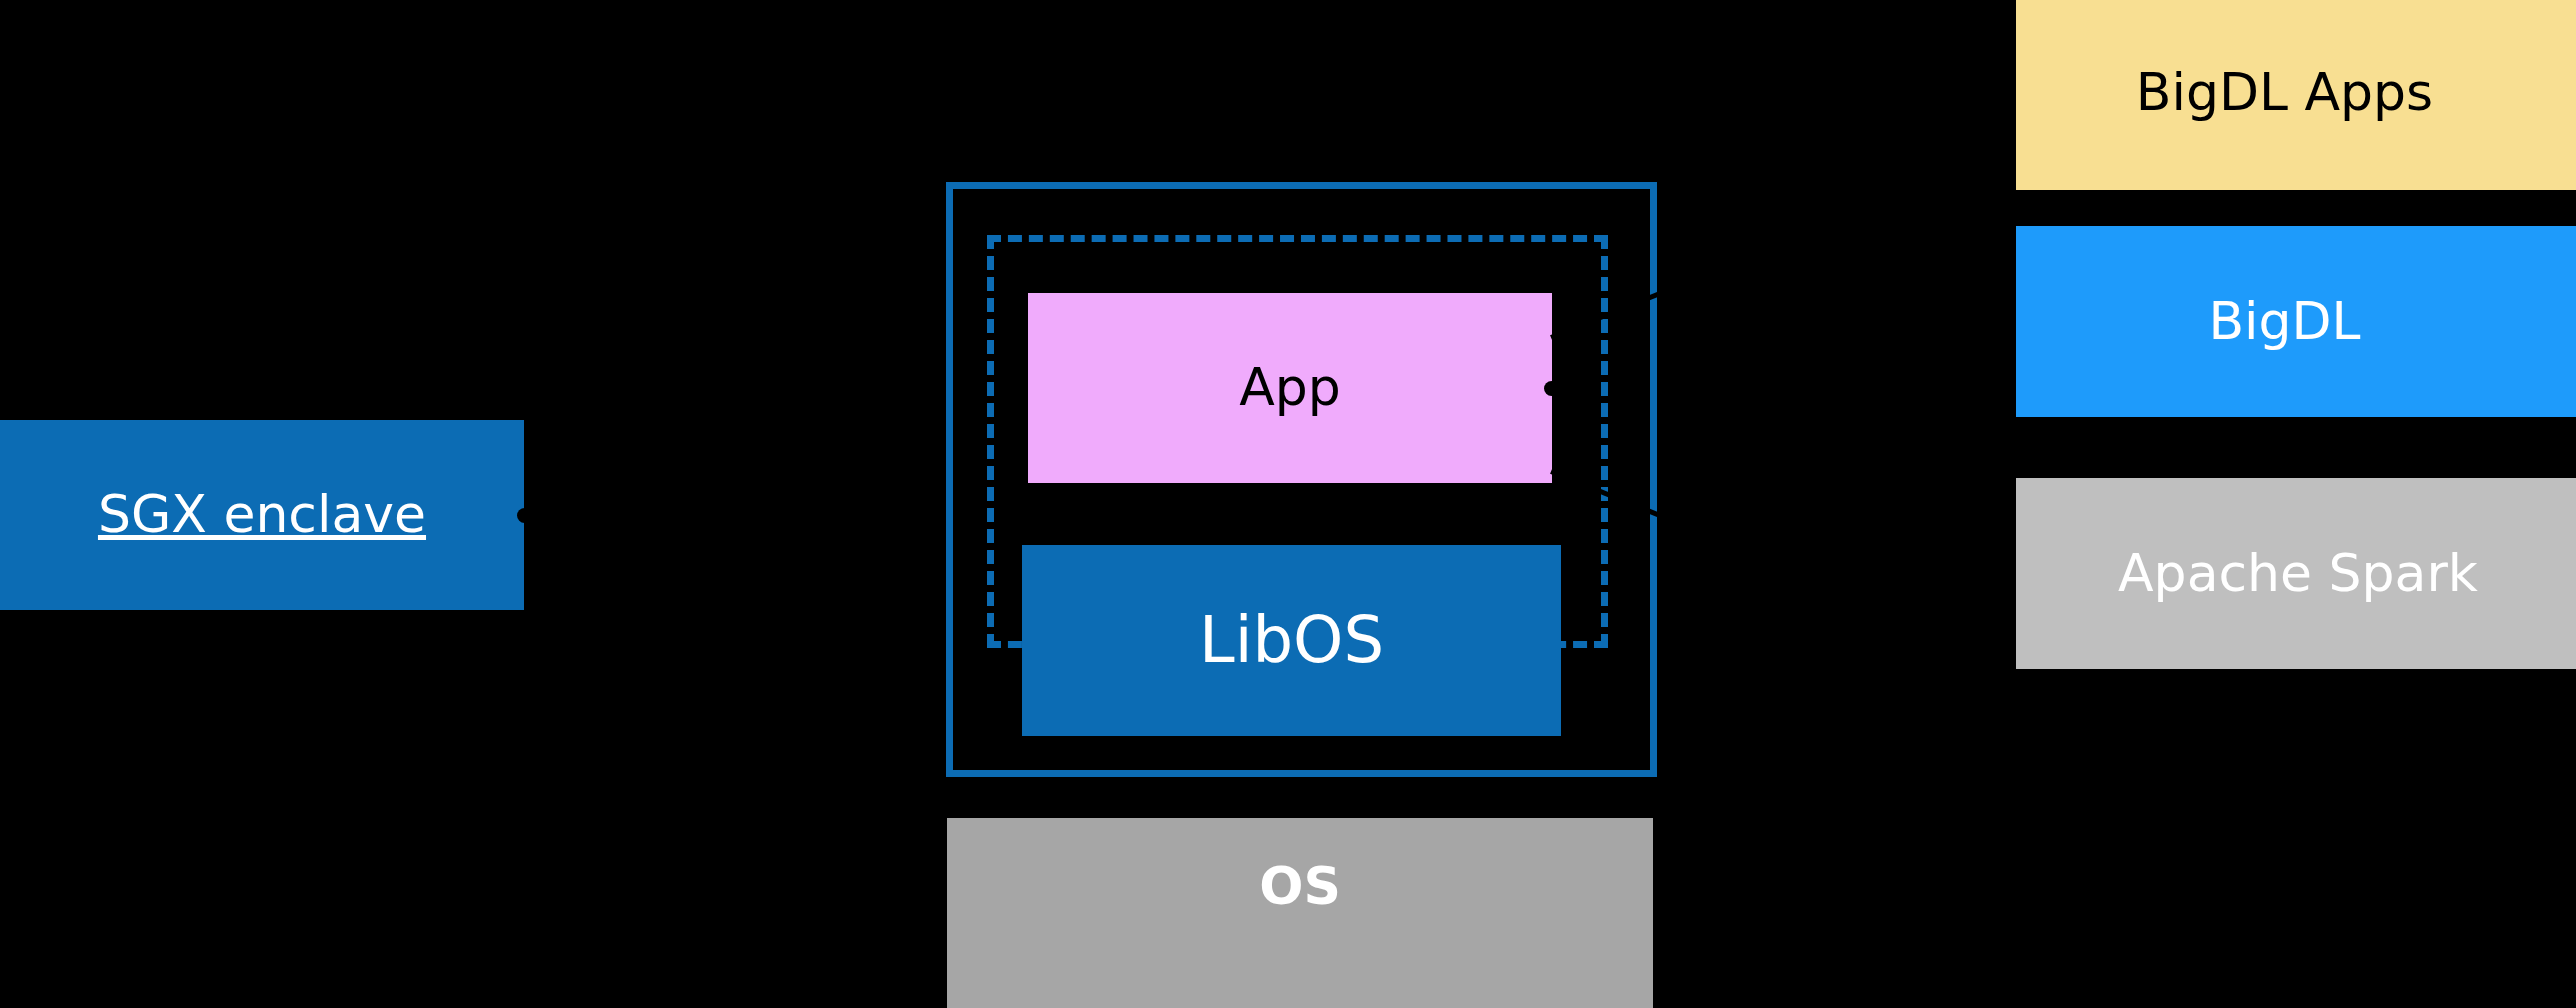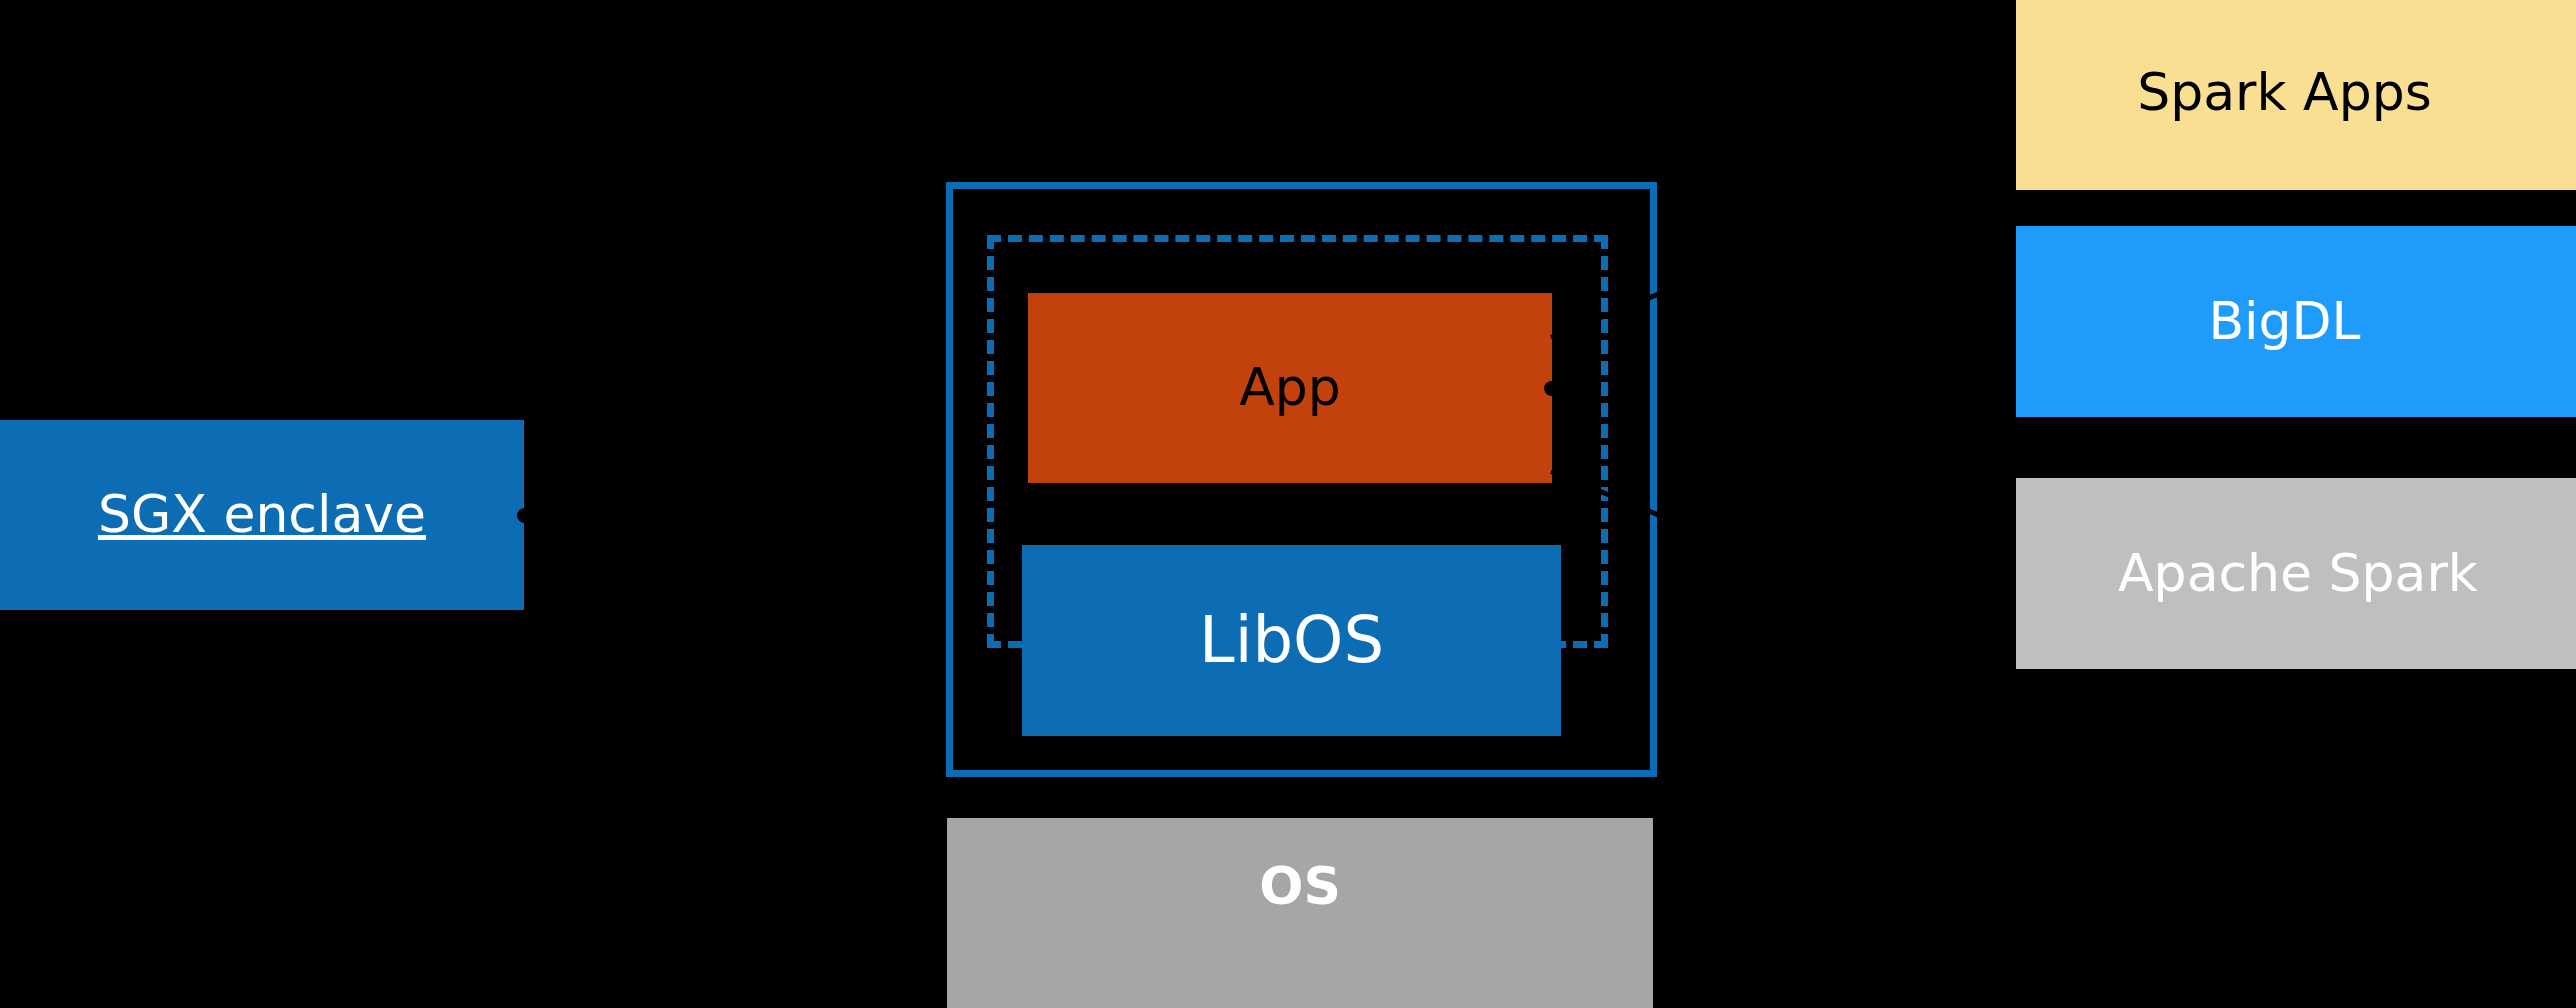--- a/index.html
+++ b/index.html
@@ -60,21 +60,21 @@
     border: 7.5px dashed #0C6CB4;
     background: transparent;
   }
 
   
   #app-box {
     left: 1028px;
     top: 293px;
     width: 524px;
     height: 190px;
-    background: #c2410c;
+    background: #f0abfc;
     color: #000000;
     font-size: 52px;
   }
 
   
   #libos-box {
     left: 1022px;
     top: 545px;
     width: 539px;
     height: 191px;
@@ -178,21 +178,21 @@
 
   <div class="box" id="libos-box">
     <span class="label">LibOS</span>
   </div>
 
   <div class="box" id="os-box">
     <span class="label">OS</span>
   </div>
 
   <div class="box" id="user-apps-box">
-    <span class="label">Spark Apps</span>
+    <span class="label">BigDL Apps</span>
   </div>
 
   <div class="box" id="bigdl-box">
     <span class="label">BigDL</span>
   </div>
 
   <div class="box" id="apache-spark-box">
     <span class="label">Apache Spark</span>
   </div>
 

